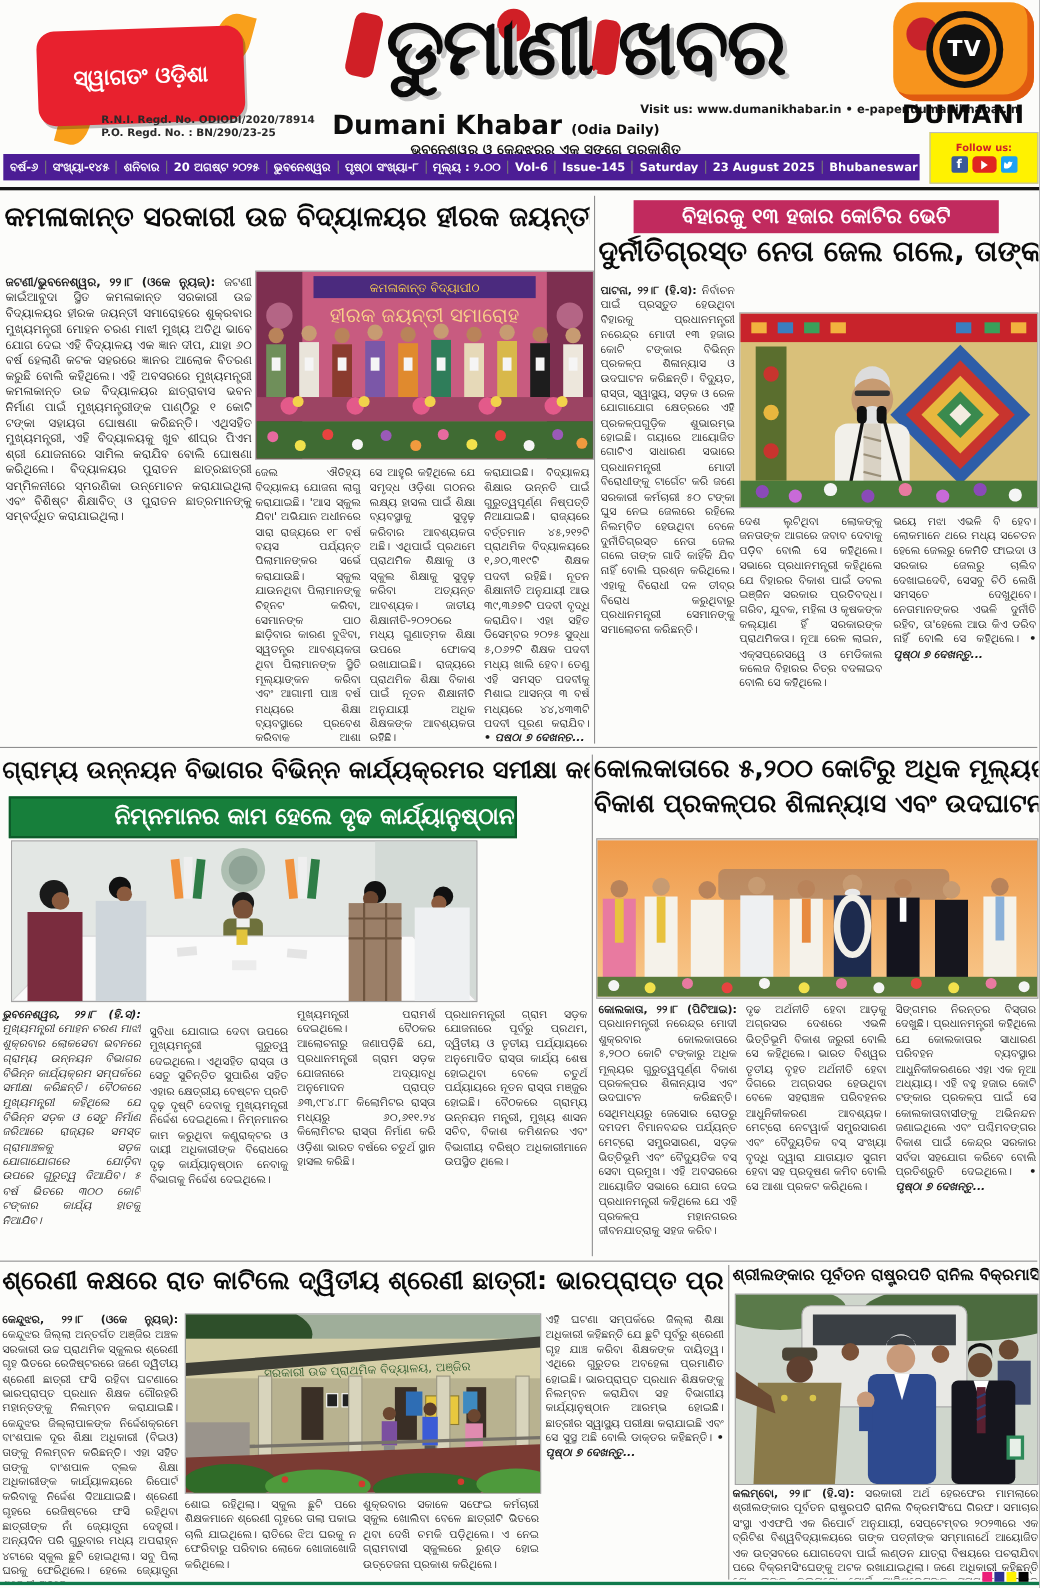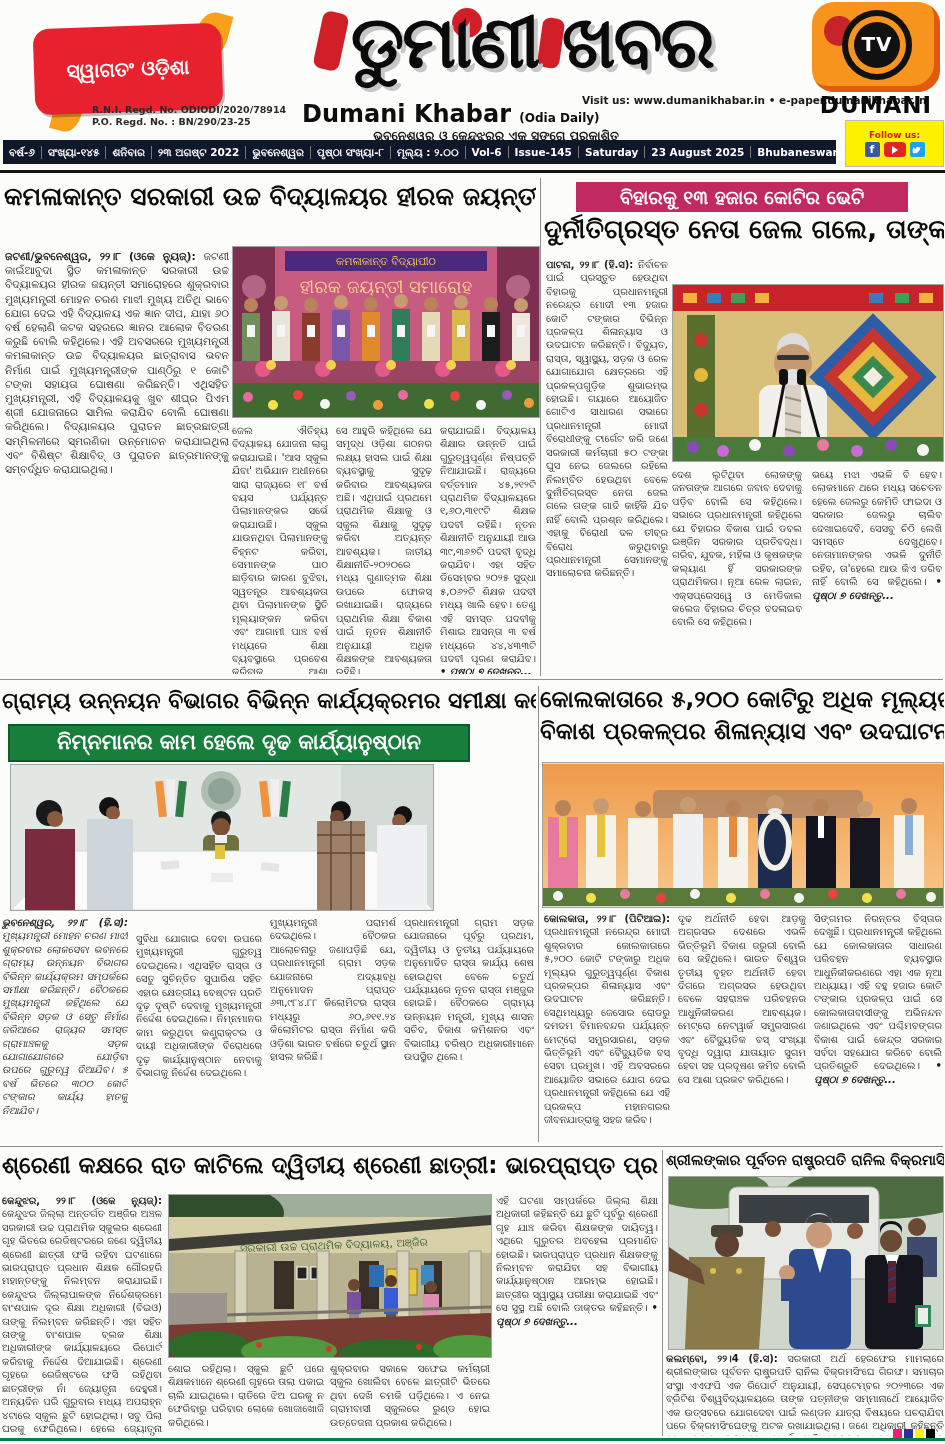--- a/index.html
+++ b/index.html
@@ -30,30 +30,30 @@
   .follow{position:absolute;left:845px;top:120px;width:97px;height:45px;background:#fff200;border:1px solid #bbb;z-index:4;
           display:flex;flex-direction:column;align-items:center;justify-content:center;gap:2px;}
   .follow .fl{color:#d01f26;font-size:9px;font-weight:bold;}
   .socrow{display:flex;gap:4px;align-items:center;}
   .fb{width:15px;height:15px;background:#3b5998;border-radius:2px;color:#fff;font-size:11px;font-weight:bold;
       display:flex;align-items:center;justify-content:center;}
   .yt{width:22px;height:15px;background:#e02521;border-radius:4px;display:flex;align-items:center;justify-content:center;}
   .yt .tri{width:0;height:0;border-left:6px solid #fff;border-top:4px solid transparent;border-bottom:4px solid transparent;}
   .tw{width:15px;height:15px;background:#1da1f2;border-radius:2px;display:flex;align-items:center;justify-content:center;}
   
-  .infobar{position:absolute;left:3px;top:140px;width:833px;height:24px;background:#0f172a;display:flex;
+  .infobar{position:absolute;left:3px;top:140px;width:833px;height:24px;background:#4c1d95;display:flex;
            align-items:center;z-index:3;overflow:hidden;}
   .infobar span{color:#fff;font-size:10.5px;font-weight:bold;padding:0 6px;border-right:1px solid #777;
                 white-space:nowrap;}
   .infobar span:last-child{border-right:none;}
   .rule{position:absolute;left:0;top:170px;width:945px;height:3px;background:#151515;}
   
   .hl{position:absolute;font-weight:800;color:#0b0b0b;white-space:nowrap;overflow:hidden;}
   .kicker{position:absolute;background:#c12a5e;color:#fff;font-weight:800;text-align:center;overflow:hidden;}
-  .greenbox{position:absolute;background:#177f3b;border:2px solid #0d5c2a;color:#fff;font-weight:800;text-align:center;overflow:hidden;}
+  .greenbox{position:absolute;background:#177f3b;border:2px solid #0d5c2a;color:#fff;font-weight:800;text-align:right;overflow:hidden;}
   .col{position:absolute;font-size:10px;line-height:13.4px;text-align:justify;overflow:hidden;color:#1c1c1c;}
   .col b.dl{font-weight:800;}
   .cont{font-weight:800;font-style:italic;}
   .ph{position:absolute;border:1px solid #a3a3a3;background:#ddd;}
   .ph svg{display:block;width:100%;height:100%;}
   .div{position:absolute;background:#8f8f8f;}
   .grule{position:absolute;left:0;top:1438px;width:945px;height:3px;background:#0f7a4c;}
   .cmyk{position:absolute;top:1429px;width:9px;height:9px;}
 </style>
 </head>
@@ -100,21 +100,21 @@
             <path fill="#fff" d="M1 8c3 1 7-1 7-5l1-1-2 .5C6 1 4 2 4 4 3 4 2 3 1.5 2 .5 4 .5 7 1 8z"></path>
           </svg>
       </div>
     </div>
   </div>
 
   <div class="infobar">
     <span>ବର୍ଷ-୬</span>
     <span>ସଂଖ୍ୟା-୧୪୫</span>
     <span>ଶନିବାର</span>
-    <span>୨୩ ଅଗଷ୍ଟ 2022</span>
+    <span>20 ଅଗଷ୍ଟ ୨୦୨୫</span>
     <span>ଭୁବନେଶ୍ୱର</span>
     <span>ପୃଷ୍ଠା ସଂଖ୍ୟା-୮</span>
     <span>ମୂଲ୍ୟ : ୨.୦୦</span>
     <span>Vol-6</span>
     <span>Issue-145</span>
     <span>Saturday</span>
     <span>23 August 2025</span>
     <span>Bhubaneswar</span>
 
   </div>
@@ -510,21 +510,21 @@
         <rect x="219" y="84" width="8" height="42" fill="#5a2030"></rect>
         <line x1="219" y1="94" x2="227" y2="90" stroke="#2e3c6e" stroke-width="2"></line>
           <line x1="219" y1="104" x2="227" y2="100" stroke="#2e3c6e" stroke-width="2"></line>
           <line x1="219" y1="114" x2="227" y2="110" stroke="#2e3c6e" stroke-width="2"></line>
         <rect x="246" y="128" width="16" height="22" fill="#2e8a5a"></rect>
           <rect x="249" y="131" width="10" height="16" fill="#e8f0e8"></rect>
       </g>
     </svg>
   </div>
   <div class="col" style="left:666px;top:1352px;width:278px;height:84px;">
-    <b class="dl">କଲମ୍ବୋ, ୨୨।4 (ହି.ସ):</b>
+    <b class="dl">କଲମ୍ବୋ, ୨୨।୮ (ହି.ସ):</b>
     <span>ସରକାରୀ ଅର୍ଥ ହେରଫେର ମାମଲାରେ ଶ୍ରୀଲଙ୍କାର ପୂର୍ବତନ ରାଷ୍ଟ୍ରପତି ରାନିଲ ବିକ୍ରମସିଂଘେ ଗିରଫ। ସମାଚାର ସଂସ୍ଥା ଏଏଫପି ଏକ ରିପୋର୍ଟ ଅନୁଯାୟୀ, ସେପ୍ଟେମ୍ବର ୨୦୨୩ରେ ଏକ ବ୍ରିଟିଶ ବିଶ୍ୱବିଦ୍ୟାଳୟରେ ତାଙ୍କ ପତ୍ନୀଙ୍କ ସମ୍ମାନାର୍ଥେ ଆୟୋଜିତ ଏକ ଉତ୍ସବରେ ଯୋଗଦେବା ପାଇଁ ଲଣ୍ଡନ ଯାତ୍ରା ବିଷୟରେ ପଚରାଯିବା ପରେ ବିକ୍ରମସିଂଘେଙ୍କୁ ଅଟକ ରଖାଯାଇଥିଲା। ଜଣେ ଅଧିକାରୀ କହିଛନ୍ତି ଯେ, ତାଙ୍କୁ କଲମ୍ବୋ ପୋର୍ଟ ମାଜିଷ୍ଟ୍ରେଟଙ୍କ ସମ୍ମୁଖରେ ହାଜର କରାଯିବ। ବିକ୍ରମସିଂଘେଙ୍କ ଉପରେ ବ୍ୟକ୍ତିଗତ ଉଦ୍ଦେଶ୍ୟରେ ସରକାରୀ ଅର୍ଥ ବ୍ୟବହାର କରିବାର ଅଭିଯୋଗ ହୋଇଛି। ବିକ୍ରମସିଂଘେ ଏବଂ ତାଙ୍କ ପତ୍ନୀ ମୈତ୍ରୀ ୱୁଲ୍ଭରହମ୍ପଟନ୍ ବିଶ୍ୱବିଦ୍ୟାଳୟରେ ଏକ </span>
     
   </div>
 
   <div class="div" style="left:662px;top:1150px;width:1px;height:286px;"></div>
 
   <div class="grule"></div>
   <div class="cmyk" style="left:893px;background:#ec1e79;"></div>
   <div class="cmyk" style="left:904px;background:#2e3192;"></div>
   <div class="cmyk" style="left:915px;background:#fff200;"></div>

